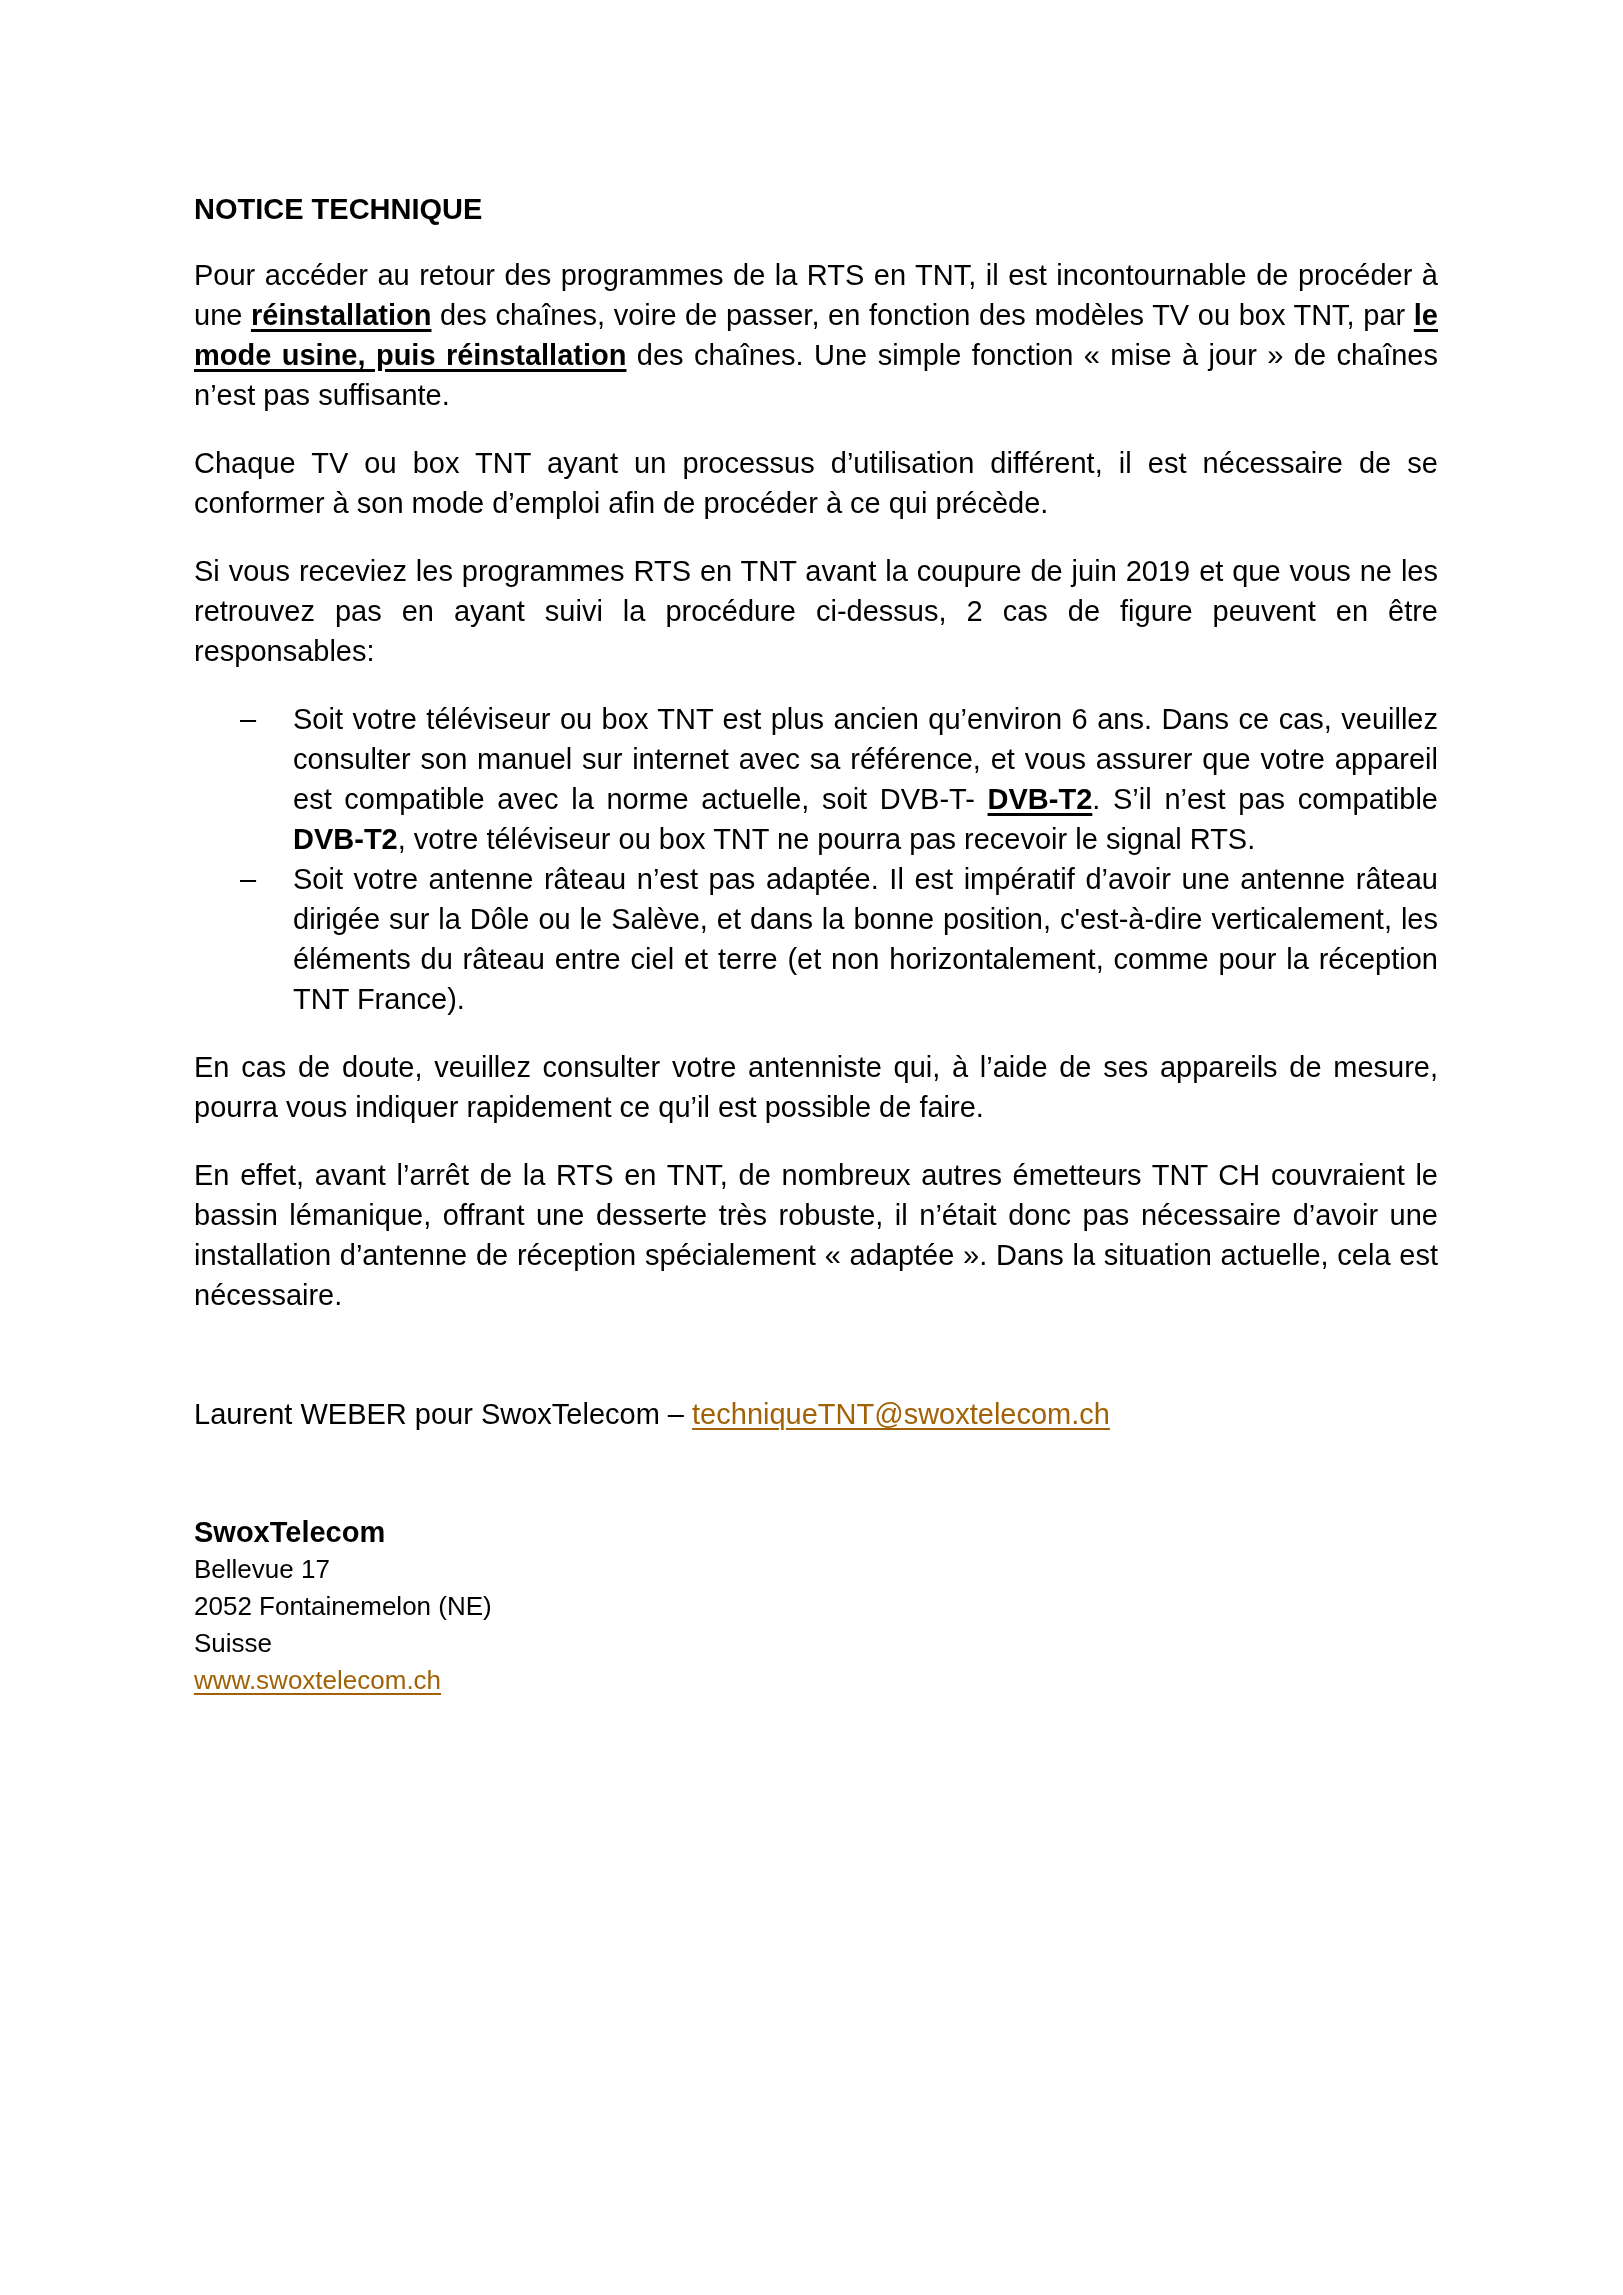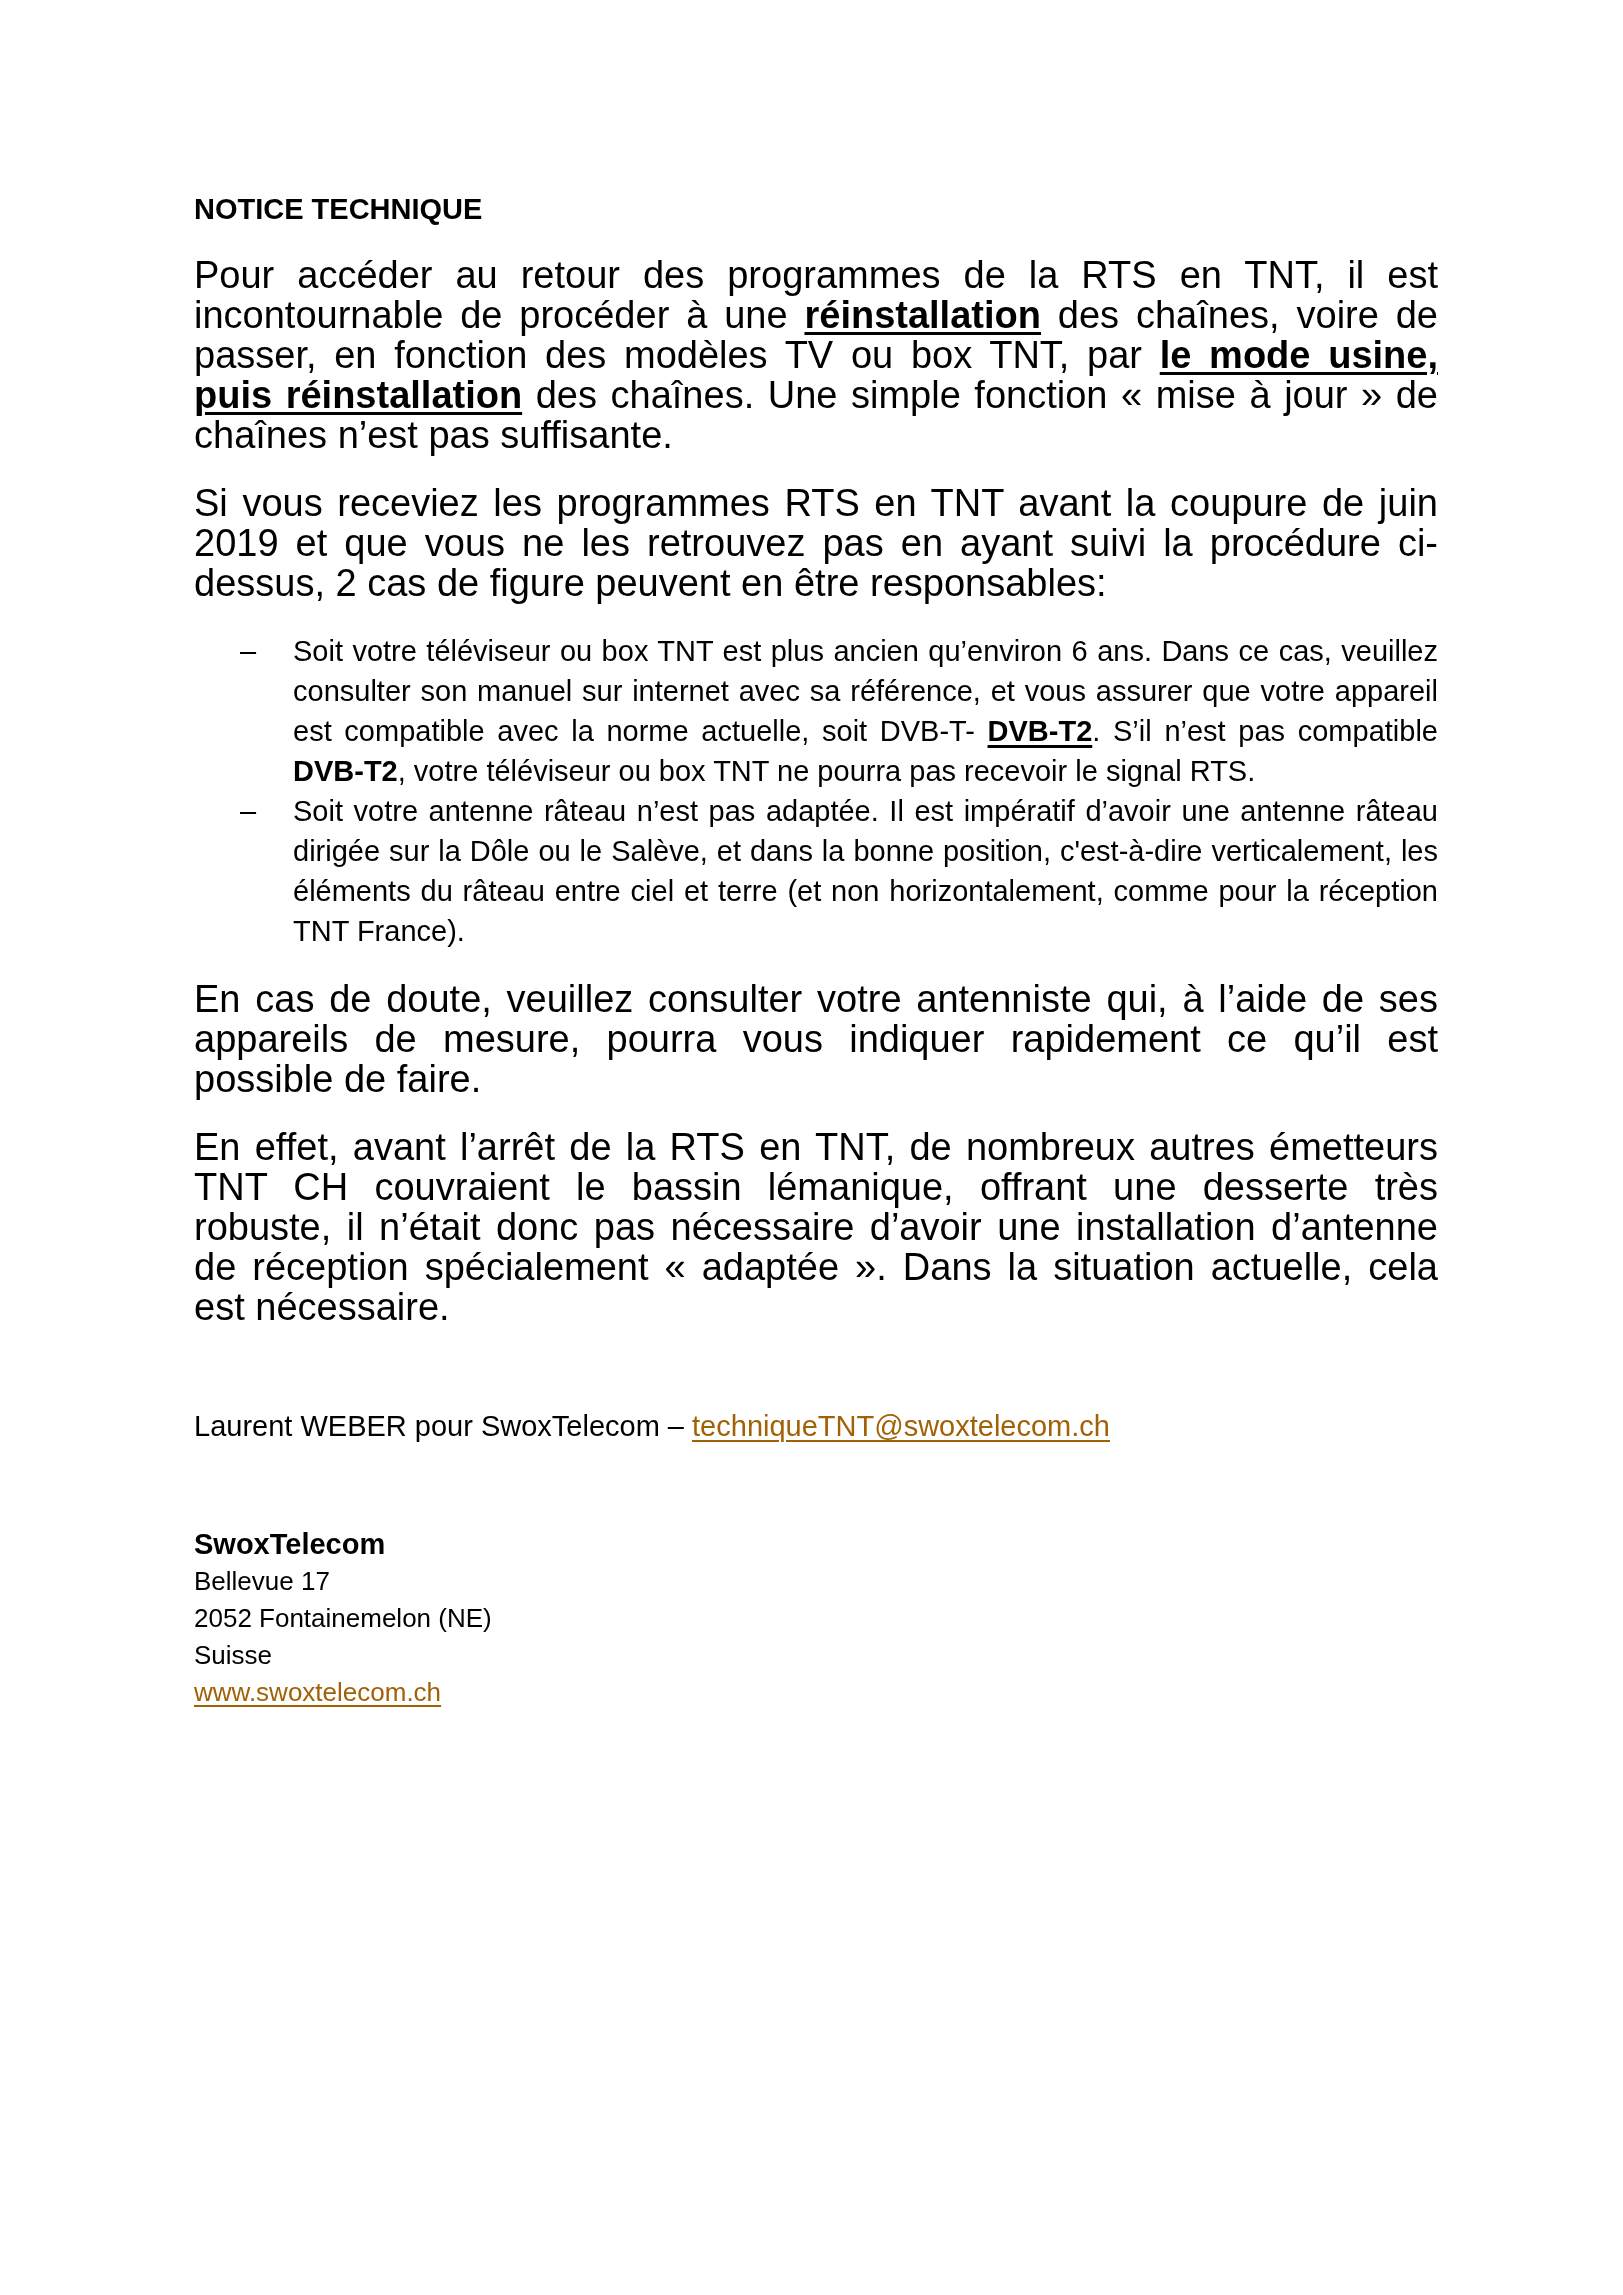--- a/index.html
+++ b/index.html
@@ -1,39 +1,40 @@
 <!DOCTYPE html>
 <html style="font-size:10.5px"><head>
   <meta charset="utf-8">
   <style>
     html, body { margin: 0; padding: 0; background: #ffffff; }
     body { width: 1623px; height: 2295px; position: relative; overflow: hidden;
            font-family: "Liberation Sans", sans-serif; color: #000; }
     .page { position: absolute; left: 194px; top: 190px; width: 1244px; }
     .title { font-weight: bold; font-size: 29px; line-height: 39px; margin: 0 0 26px 0; }
-    p.body { font-size: 38px; line-height: 40px; text-align: justify; margin: 0 0 28px 0; }
+    p.body { font-size: 29px; line-height: 40px; text-align: justify; margin: 0 0 28px 0; }
     ul.bullets { list-style: none; margin: 0 0 28px 0; padding: 0; }
     ul.bullets li { position: relative; padding-left: 99px; font-size: 29px; line-height: 40px; text-align: justify; }
     ul.bullets li .dash { position: absolute; left: 46px; top: 0; }
     .bu { font-weight: bold; text-decoration: underline; text-decoration-thickness: 2.6px; text-underline-offset: 3.9px; }
     .b { font-weight: bold; }
     a.link { color: #a16207; text-decoration: underline; text-decoration-thickness: 2px; text-underline-offset: 3.9px; }
     .sig { font-size: 29px; line-height: 40px; margin-top: 79px; }
     .addr { margin-top: 79px; }
     .addr .company { font-weight: bold; font-size: 29px; line-height: 38px; }
     .addr .line { font-size: 26px; line-height: 37px; }
   </style>
 </head>
 <body>
 
 <div class="page">
   <div class="title">NOTICE TECHNIQUE</div>
 
   <p class="body"><span>Pour accéder au retour des programmes de la RTS en TNT, il est incontournable de procéder à une </span><span class="bu">réinstallation</span><span> des chaînes, voire de passer, en fonction des modèles TV ou box TNT, par </span><span class="bu">le mode usine, puis réinstallation</span><span> des chaînes. Une simple fonction « mise à jour » de chaînes n’est pas suffisante.</span></p>
 
+  <p class="body">Chaque TV ou box TNT ayant un processus d’utilisation différent, il est nécessaire de se conformer à son mode d’emploi afin de procéder à ce qui précède.</p>
 
   <p class="body">Si vous receviez les programmes RTS en TNT avant la coupure de juin 2019 et que vous ne les retrouvez pas en ayant suivi la procédure ci-dessus, 2 cas de figure peuvent en être responsables:</p>
 
   <ul class="bullets">
     <li><span class="dash">–</span><span>Soit votre téléviseur ou box TNT est plus ancien qu’environ 6 ans. Dans ce cas, veuillez consulter son manuel sur internet avec sa référence, et vous assurer que votre appareil est compatible avec la norme actuelle, soit DVB-T- </span><span class="bu">DVB-T2</span><span>. S’il n’est pas compatible </span><span class="b">DVB-T2</span><span>, votre téléviseur ou box TNT ne pourra pas recevoir le signal RTS.</span></li>
     <li><span class="dash">–</span><span>Soit votre antenne râteau n’est pas adaptée. Il est impératif d’avoir une antenne râteau dirigée sur la Dôle ou le Salève, et dans la bonne position, c'est-à-dire verticalement, les éléments du râteau entre ciel et terre (et non horizontalement, comme pour la réception TNT France).</span></li>
   </ul>
 
   <p class="body">En cas de doute, veuillez consulter votre antenniste qui, à l’aide de ses appareils de mesure, pourra vous indiquer rapidement ce qu’il est possible de faire.</p>
 

